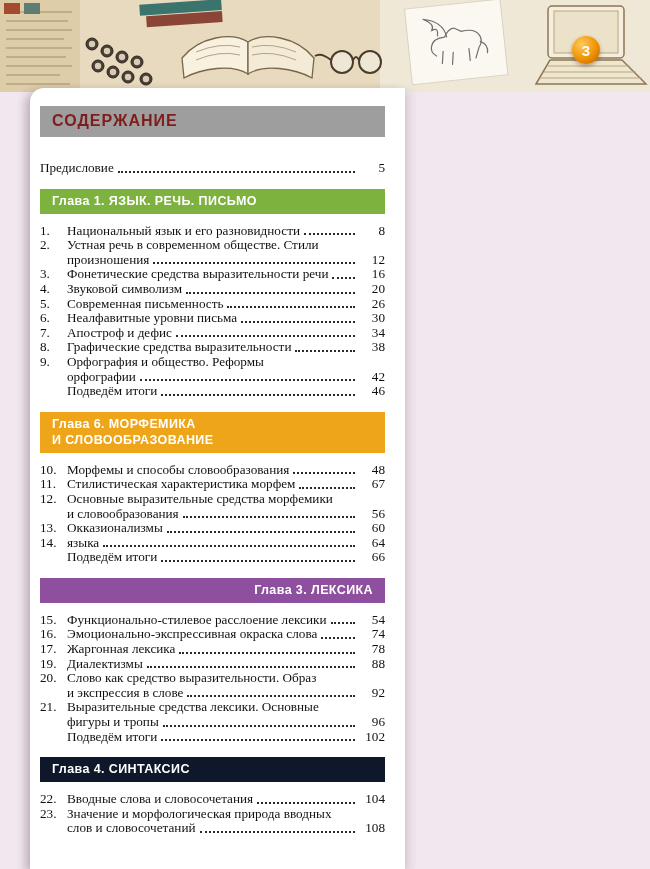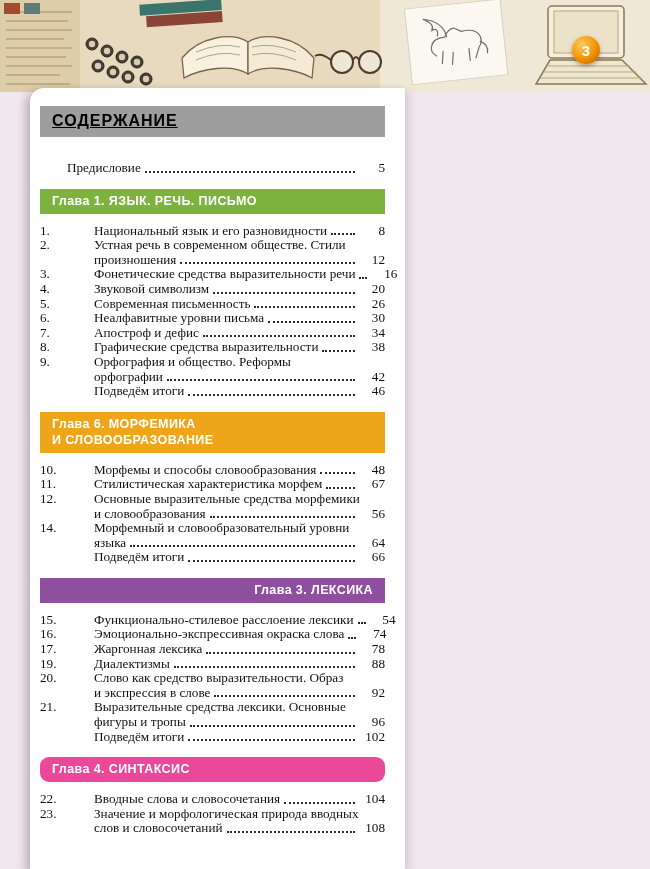--- a/index.html
+++ b/index.html
@@ -13,33 +13,33 @@
     display:flex;align-items:center;justify-content:center;z-index:4;
     box-shadow:0 2px 4px rgba(80,40,0,.4);
   }
   .book-page{
     position:absolute;left:30px;top:88px;width:345px;height:769px;background:#ffffff;
     border-top-left-radius:14px;z-index:2;
     box-shadow:-5px 3px 9px rgba(70,45,70,.28), 5px 3px 9px rgba(70,45,70,.12);
     padding:12px 20px 0 10px;
   }
   .toc-title{
-    background:#9e9e9e;color:#000000;
+    background:#9e9e9e;color:#7f1d1d;
     font:bold 16px "Liberation Sans", sans-serif;letter-spacing:1px;
-    padding:6px 12px 7px;margin:6px 0 24px;text-decoration:underline;
+    padding:6px 12px 7px;margin:6px 0 24px;
   }
   .front-item{margin-bottom:4px;}
   .chapter-banner{
     color:#fff;font:bold 12.5px "Liberation Sans", sans-serif;letter-spacing:.4px;
     line-height:16px;padding:4px 12px 5px;margin:13px 0 10px;
   }
   .toc-item{display:flex;font-size:13.2px;line-height:14.6px;color:#111;}
   .num{flex:none;width:27px;}
   .entry-text{flex:1;min-width:0;}
-  .line{white-space:nowrap;margin-left:27px;}
+  .line{white-space:nowrap;}
   .line.last{display:flex;}
   .t{flex:none;white-space:nowrap;}
   .leader{flex:1;min-width:8px;border-bottom:2px dotted #2a2a2a;align-self:flex-end;margin:0 4px 3px;}
   .pg{flex:none;min-width:26px;text-align:right;}
   svg .sk{fill:none;stroke:#6f6f6f;stroke-width:1.2;stroke-linecap:round;}
 </style>
 </head>
 <body>
 
 <div class="stage">
@@ -253,23 +253,32 @@
           <div class="entry-text">
             <div class="line">Основные выразительные средства морфемики</div>
             <div class="line last">
               <span class="t">и словообразования</span>
               <span class="leader"></span>
               <span class="pg">56</span>
             </div>
           </div>
         </div>
         <div class="toc-item">
+          <span class="num">13.</span>
+          <div class="entry-text">
+            <div class="line last">
+              <span class="t">Окказионализмы</span>
+              <span class="leader"></span>
+              <span class="pg">60</span>
+            </div>
+          </div>
+        </div>
+        <div class="toc-item">
           <span class="num">14.</span>
           <div class="entry-text">
-            <div class="line">Морфемный и словообразовательный уровни</div>
             <div class="line last">
               <span class="t">языка</span>
               <span class="leader"></span>
               <span class="pg">64</span>
             </div>
           </div>
         </div>
         <div class="toc-item">
           <span class="num"></span>
           <div class="entry-text">
@@ -348,21 +357,21 @@
         <div class="toc-item">
           <span class="num"></span>
           <div class="entry-text">
             <div class="line last">
               <span class="t">Подведём итоги</span>
               <span class="leader"></span>
               <span class="pg">102</span>
             </div>
           </div>
         </div>
-        <div class="chapter-banner" style="background: #ec4899; border-radius: 9px;">
+        <div class="chapter-banner" style="background: #0f172a;">
           <div class="chapter-line">Глава 4. СИНТАКСИС</div>
         </div>
         <div class="toc-item">
           <span class="num">22.</span>
           <div class="entry-text">
             <div class="line last">
               <span class="t">Вводные слова и словосочетания</span>
               <span class="leader"></span>
               <span class="pg">104</span>
             </div>

